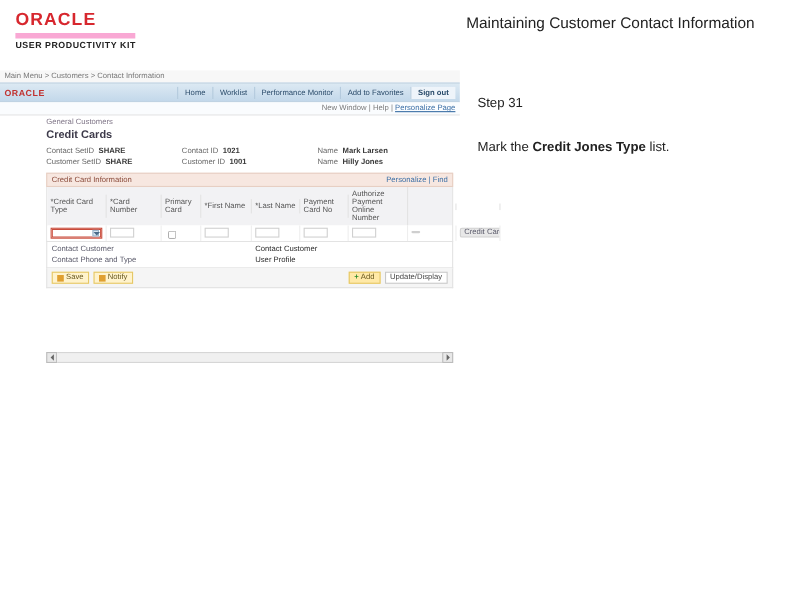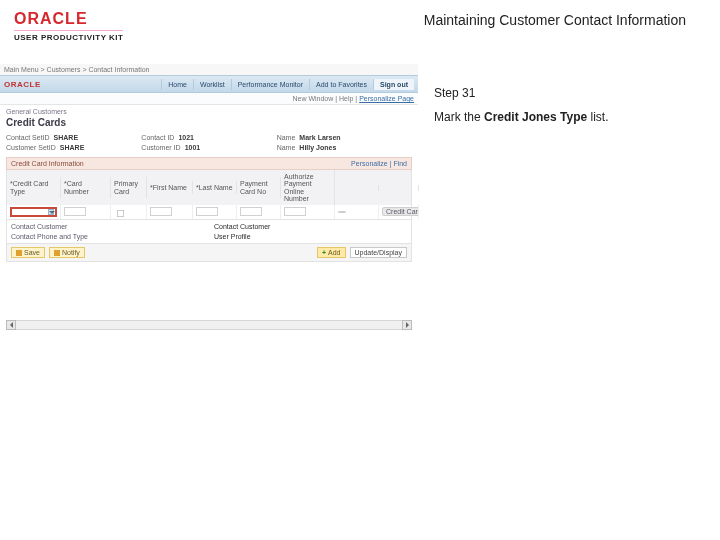--- a/index.html
+++ b/index.html
@@ -9,28 +9,28 @@
   .header {
     width: 100%;
     height: 64px;
     padding: 10px 14px 6px 14px;
     display: flex;
     justify-content: space-between;
     align-items: flex-start;
   }
   .brand { display: flex; flex-direction: column; gap: 2px; }
   .brand-logo { font-size: 16px; font-weight: 700; letter-spacing: 1px; color: #d7272e; }
-  .brand-sub { font-size: 8px; font-weight: 700; letter-spacing: .5px; color: #222; border-top: 1px solid #f9a8d4; padding-top: 2px; }
+  .brand-sub { font-size: 8px; font-weight: 700; letter-spacing: .5px; color: #222; border-top: 5px solid #f9a8d4; padding-top: 2px; }
   .header-title { font-size: 14px; color: #222; margin-top: 2px; margin-right: 20px; }
 
   
   .main { display: flex; width: 100%; }
   .left { width: 418px; }
   .right { width: 302px; padding: 22px 16px; font-size: 12px; color: #222; }
-  .right .step-label { margin-bottom: 10px; }
+  .right .step-label { margin-bottom: 26px; }
   .right .instr-click { }
   .right .bold { font-weight: 700; }
 
   
   .app {
     width: 418px;
     font-size: 7px;
     color: #5a5a6a;
     background: #fff;
   }
@@ -49,21 +49,21 @@
     height: 18px;
     padding: 0 4px;
   }
   .app .topbar .logo2 { font-size: 8px; font-weight: 700; color: #c0312f; letter-spacing: .5px; }
   .app .topbar .tabs { display: flex; gap: 0; }
   .app .topbar .tab { padding: 2px 6px; color: #2a4b6a; border-left: 1px solid #b4cadd; }
   .app .topbar .tab.active { background: #eef4fa; font-weight: 600; }
   .app .userline { text-align: right; padding: 2px 4px; color: #7a7a7a; background: #fafcfe; border-bottom: 1px solid #e5e5e5; }
   .app .userline a { color: #3a6ea5; text-decoration: underline; }
 
-  .app .pagearea { padding: 3px 6px 0 6px; }
+  .app .pagearea { padding: 3px 6px 0 6px; margin-left: 36px; }
   .app .breadcrumb2 { color: #7f7587; margin-bottom: 2px; }
   .app .pagetitle { font-size: 10px; font-weight: 700; color: #3d3a4a; margin-bottom: 6px; }
 
   .app .infogrid { display: grid; grid-template-columns: 1fr 1fr 1fr; row-gap: 3px; margin-bottom: 6px; }
   .app .infogrid .lbl { color: #666; }
   .app .infogrid .val { font-weight: 700; color: #3a3a3a; }
   .app .kv { display: flex; gap: 4px; }
 
   .app .section-hdr {
     background: #f7e7e0;

